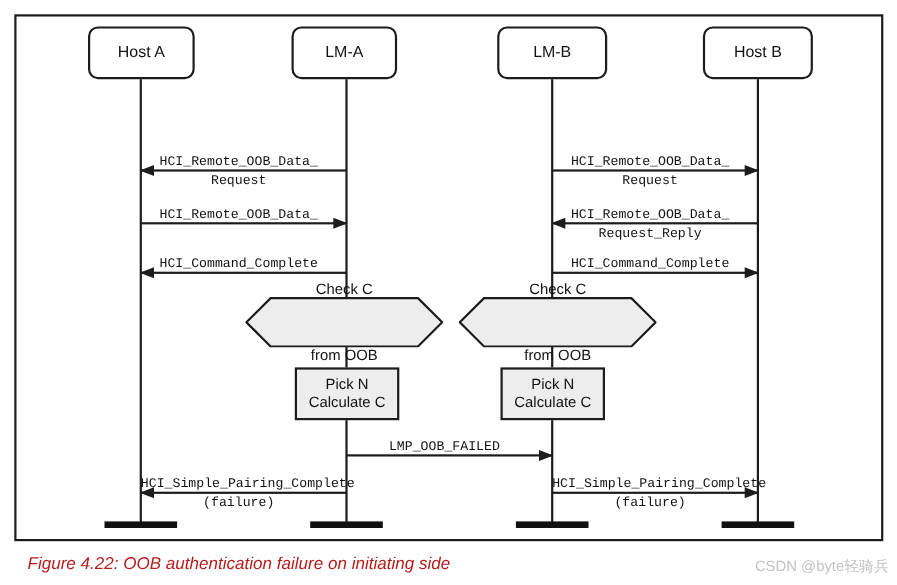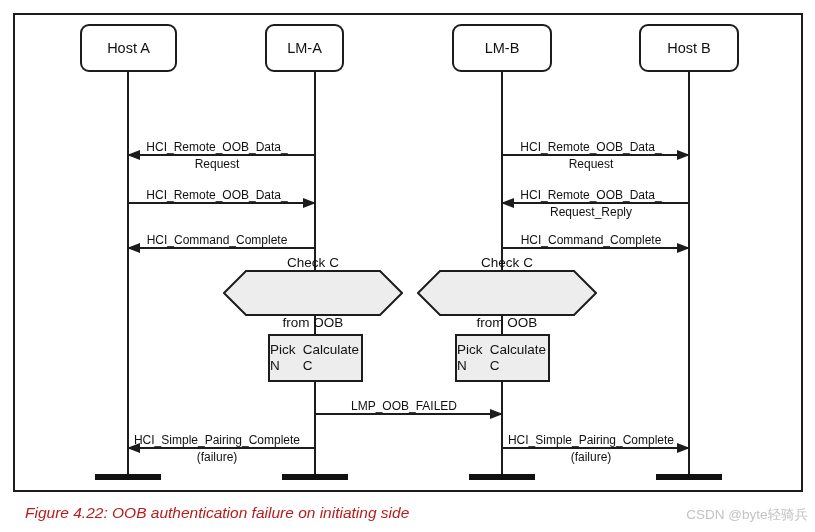--- a/index.html
+++ b/index.html
@@ -13,48 +13,48 @@
         font-size:14.5px;z-index:3;}
   .banner{position:absolute;left:82px;top:91px;width:653px;height:32px;box-sizing:border-box;
           border:2px solid #1c1c1c;border-radius:16px;background:#ededed;display:flex;
           align-items:center;justify-content:center;font-size:13.5px;z-index:2;}
   .arrow{position:absolute;height:2px;background:#1c1c1c;z-index:2;}
   .head{position:absolute;width:0;height:0;border-top:5px solid transparent;
         border-bottom:5px solid transparent;top:-4px;}
   .head.right{right:-1px;border-left:13px solid #1c1c1c;}
   .head.left{left:-1px;border-right:13px solid #1c1c1c;}
   .msglabel{position:absolute;width:178px;text-align:center;font-size:12px;line-height:13px;
-            white-space:nowrap;z-index:2;}
+            white-space:nowrap;z-index:2;font-family:Liberation Mono, monospace;}
   .hex{position:absolute;width:180px;height:46px;z-index:2;}
   .hex svg{position:absolute;left:0;top:0;}
   .hextext{position:absolute;left:0;top:0;width:180px;height:46px;display:flex;flex-direction:column;
            align-items:center;justify-content:center;font-size:13.5px;line-height:16px;gap:44px;}
   .pbox{position:absolute;width:95px;height:48px;box-sizing:border-box;border:2px solid #1c1c1c;
-        background:#ededed;display:flex;flex-direction:row;align-items:center;justify-content:center;
+        background:#ededed;display:flex;flex-direction:column;align-items:center;justify-content:center;
         font-size:13.5px;line-height:16px;z-index:2;}
   .term{position:absolute;top:474px;width:66px;height:6px;background:#111;z-index:2;}
   .caption{position:absolute;left:25px;top:504px;font-style:italic;font-size:15.5px;color:#b91c1c;}
   .watermark{position:absolute;right:7px;top:506px;font-size:13.5px;color:#c3c3c3;}
 </style>
 </head>
 <body>
 
 <div class="stage">
 
   <div class="frame"></div>
 
   <div class="lifeline" style="left:127px"></div>
   <div class="lifeline" style="left:314px"></div>
   <div class="lifeline" style="left:501px"></div>
   <div class="lifeline" style="left:688px"></div>
 
   <div class="node" style="left:80px;width:97px">
       <span>Host A</span>
     </div>
-  <div class="node" style="left:265px;width:79px">
+  <div class="node" style="left:265px;width:96px">
       <span>LM-A</span>
     </div>
   <div class="node" style="left:452px;width:100px">
       <span>LM-B</span>
     </div>
   <div class="node" style="left:639px;width:100px">
       <span>Host B</span>
     </div>
 
 

